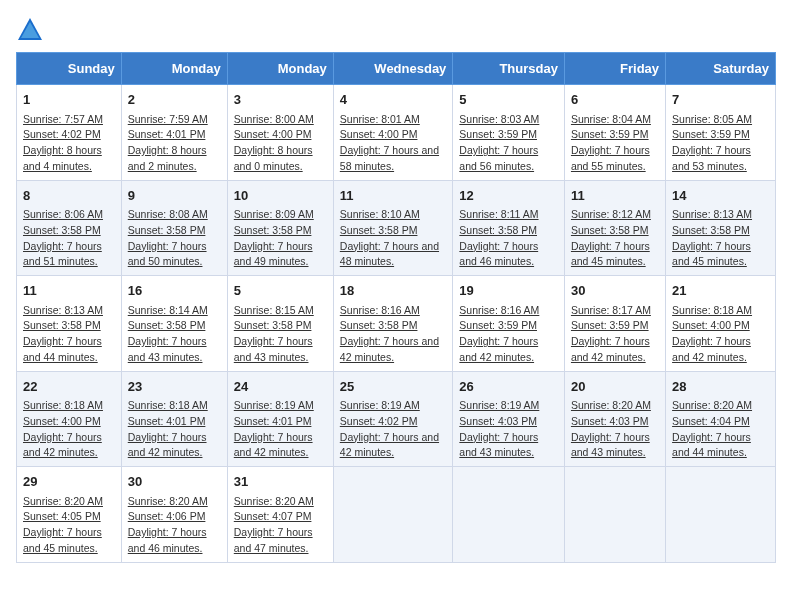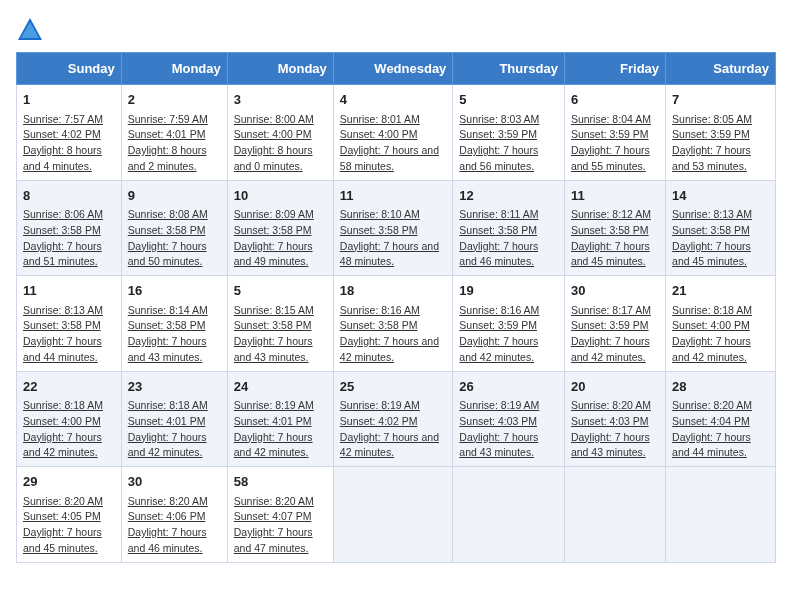--- a/index.html
+++ b/index.html
@@ -252,21 +252,21 @@
       <tr>
         <td>
           <span class="day-num">29</span>
           <div class="cell-text">Sunrise: 8:20 AM<br>Sunset: 4:05 PM<br>Daylight: 7 hours and 45 minutes.</div>
         </td>
         <td>
           <span class="day-num">30</span>
           <div class="cell-text">Sunrise: 8:20 AM<br>Sunset: 4:06 PM<br>Daylight: 7 hours and 46 minutes.</div>
         </td>
         <td>
-          <span class="day-num">58</span>
+          <span class="day-num">31</span>
           <div class="cell-text">Sunrise: 8:20 AM<br>Sunset: 4:07 PM<br>Daylight: 7 hours and 47 minutes.</div>
         </td>
         <td class="empty-cell"></td>
         <td class="empty-cell"></td>
         <td class="empty-cell"></td>
         <td class="empty-cell"></td>
       </tr>
     </tbody>
 </table>
 

